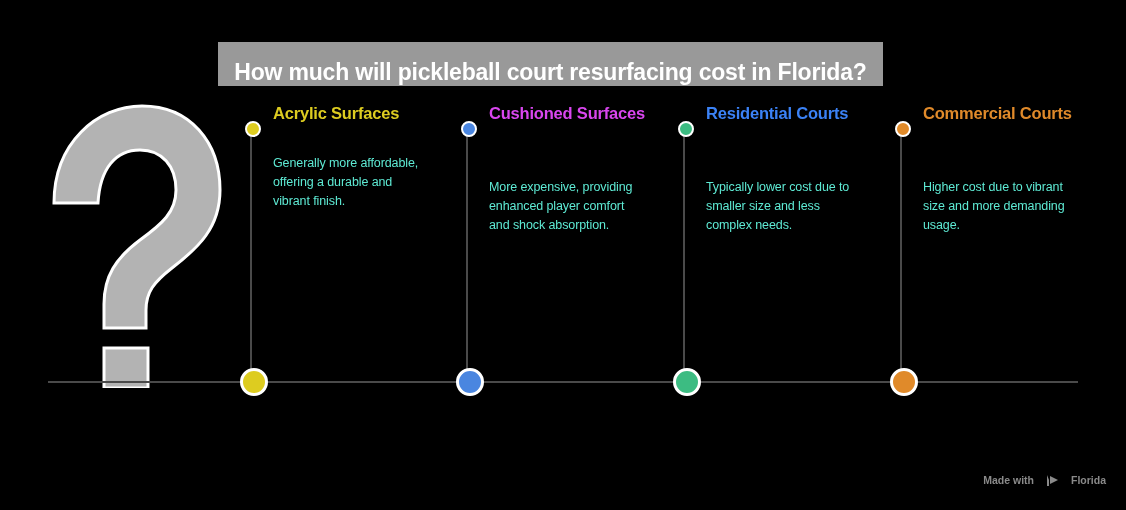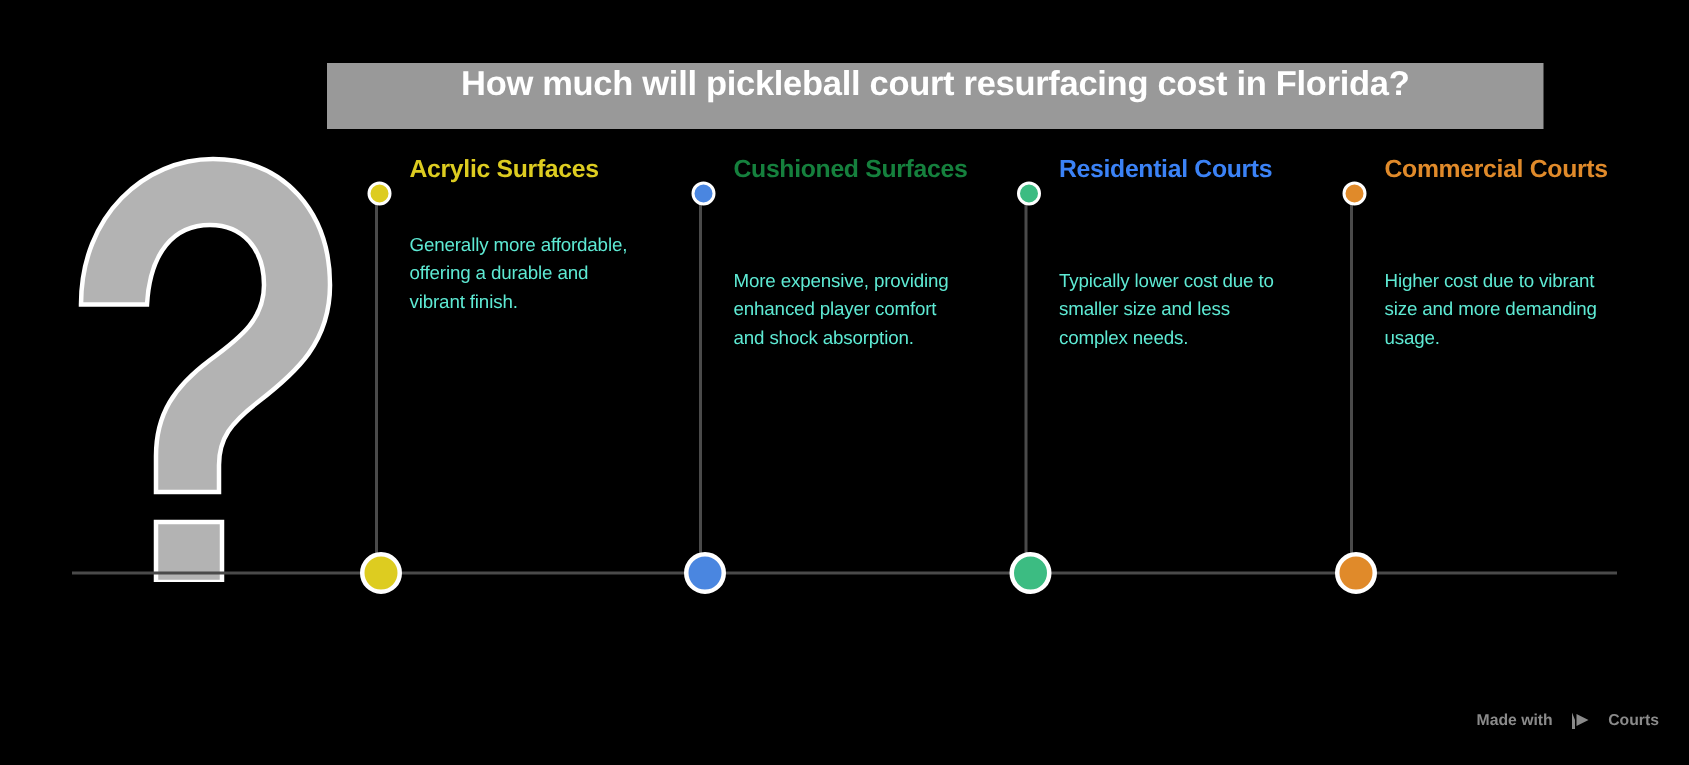--- a/index.html
+++ b/index.html
@@ -20,25 +20,25 @@
     width: 1126px;
     height: 510px;
     background: #000000;
   }
 
   
   .title-banner {
     position: absolute;
     left: 218px;
     top: 42px;
-    width: 811px;
+    width: 665px;
     height: 44px;
     background: #999999;
     display: flex;
-    align-items: flex-start;
+    align-items: flex-end;
     justify-content: center;
   }
   .title-text {
     color: #ffffff;
     font-size: 23px;
     font-weight: bold;
     letter-spacing: -0.2px;
     white-space: nowrap;
   }
 
@@ -157,21 +157,21 @@
         <div class="connector" style="background: rgb(74, 74, 74);"></div>
         <div class="dot-small" style="background: rgb(221, 204, 32);"></div>
         <div class="dot-large" style="background: rgb(221, 204, 32);"></div>
         <div class="item-heading" style="color: rgb(221, 204, 32);">Acrylic Surfaces</div>
         <div class="item-desc" style="top: 154px;">Generally more affordable, offering a durable and vibrant finish.</div>
       </div>
       <div class="timeline-item" style="left: 467px;">
         <div class="connector" style="background: rgb(74, 74, 74);"></div>
         <div class="dot-small" style="background: rgb(74, 134, 224);"></div>
         <div class="dot-large" style="background: rgb(74, 134, 224);"></div>
-        <div class="item-heading" style="color: #15803d;">Cushioned Surfaces</div>
+        <div class="item-heading" style="color: #d946ef;">Cushioned Surfaces</div>
         <div class="item-desc" style="top: 178px;">More expensive, providing enhanced player comfort and shock absorption.</div>
       </div>
       <div class="timeline-item" style="left: 684px;">
         <div class="connector" style="background: rgb(74, 74, 74);"></div>
         <div class="dot-small" style="background: rgb(60, 188, 130);"></div>
         <div class="dot-large" style="background: rgb(60, 188, 130);"></div>
         <div class="item-heading" style="color: #3b82f6;">Residential Courts</div>
         <div class="item-desc" style="top: 178px;">Typically lower cost due to smaller size and less complex needs.</div>
       </div>
       <div class="timeline-item" style="left: 901px;">
@@ -184,16 +184,16 @@
     </div>
 
   <div class="watermark">
     <span>Made with</span>
     <span class="watermark-logo">
       <svg width="13" height="11" viewBox="0 0 13 11" xmlns="http://www.w3.org/2000/svg">
         <path d="M1 0 L1 11 L3 11 L3 5 Z" fill="#8a8a8a"></path>
         <path d="M4 1 L12 5 L4 9 Z" fill="#8a8a8a"></path>
       </svg>
     </span>
-    <span>Courts</span>
+    <span>Florida</span>
   </div>
 
 </div>
 
 </body></html>

